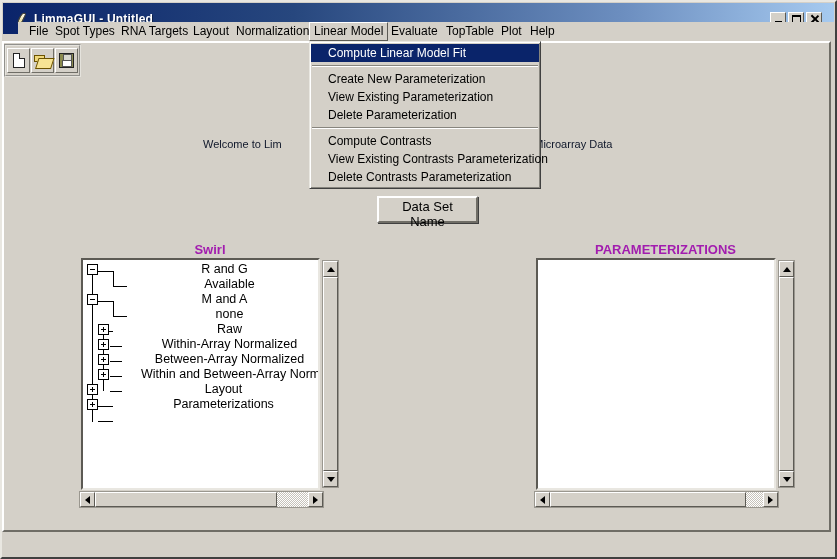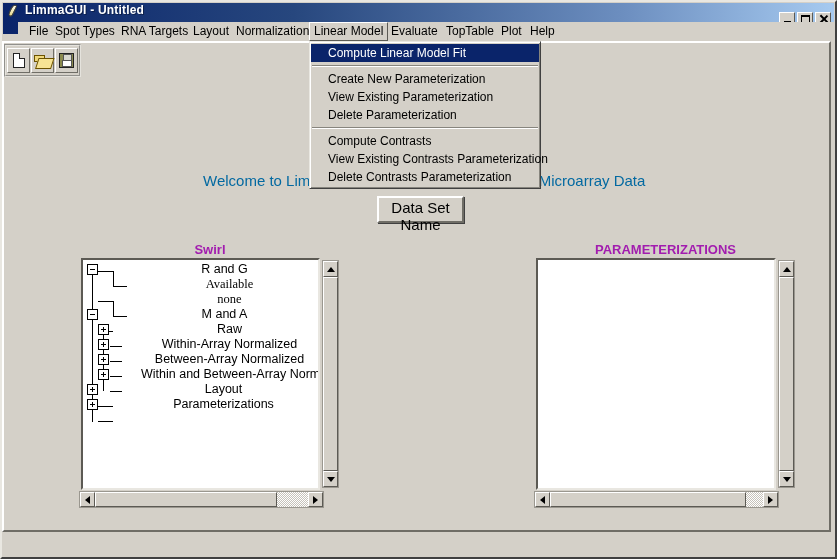--- a/index.html
+++ b/index.html
@@ -3,21 +3,21 @@
 <meta charset="utf-8">
 <style>
   html,body{margin:0;padding:0;background:#808080;}
   *{box-sizing:border-box;font-family:"Liberation Sans",sans-serif;}
   .window{position:relative;width:837px;height:559px;background:var(--window-bg,#d4d0c8);
     border-top:2px solid #e9e7e1;border-left:2px solid #e9e7e1;
     border-right:2px solid #404040;border-bottom:2px solid #404040;overflow:hidden;}
   
   .titlebar{position:absolute;left:1px;top:1px;width:831px;height:31px;
     background:linear-gradient(90deg,var(--titlebar-gradient-start,#0a246a) 0%,#27477e 35%,#6d8fc0 75%,var(--titlebar-gradient-end,#a6caf0) 100%);
-    display:flex;padding:0 3px;}
+    display:flex;align-items:center;padding:0 12px;}
   .app-icon{width:14px;height:15px;position:relative;margin-right:5px;}
   .feather{position:absolute;left:4px;top:1px;width:5px;height:13px;
     background:linear-gradient(#fffdf0,#e8d88a);border:1px solid #4a4838;
     border-radius:70% 30% 45% 55%;transform:rotate(26deg);}
   .title-text{color:#fff;font-weight:bold;font-size:12px;letter-spacing:.2px;flex:1;
     text-shadow:1px 1px 0 rgba(0,0,0,.35);white-space:nowrap;}
   .win-controls{display:flex;gap:2px;align-items:center;}
   .wbtn{width:16px;height:14px;background:#d4d0c8;border:1px solid;
     border-color:#fff #5c5a54 #5c5a54 #fff;padding:0;display:flex;align-items:center;justify-content:center;position:relative;}
   .g-min{width:7px;height:2px;background:#000;margin-top:7px;}
@@ -46,36 +46,36 @@
     display:flex;align-items:center;justify-content:center;padding:0;}
   .ic-new{width:12px;height:15px;background:#fff;border:1px solid #222;position:relative;}
   .ic-new::after{content:"";position:absolute;top:-1px;right:-1px;width:5px;height:5px;background:#d4d0c8;border-left:1px solid #222;border-bottom:1px solid #222;}
   .ic-open{position:relative;width:18px;height:14px;}
   .ic-open::before{content:"";position:absolute;left:0;top:1px;width:9px;height:5px;background:#f0d87a;border:1px solid #6b5200;}
   .ic-open::after{content:"";position:absolute;left:1px;top:4px;width:14px;height:9px;background:#f7e494;border:1px solid #6b5200;transform:skewX(-18deg);transform-origin:bottom left;}
   .ic-save{position:relative;width:15px;height:15px;background:#8a8a4e;border:1px solid #222;}
   .ic-save::before{content:"";position:absolute;top:0;left:3px;width:7px;height:6px;background:#d8d8d0;border:1px solid #555;}
   .ic-save::after{content:"";position:absolute;bottom:0;left:2px;width:8px;height:5px;background:#fff;border:1px solid #555;}
   
-  .welcome{position:absolute;top:136px;font-size:15px;color:#0369a1;white-space:nowrap;margin-top:34px;}
+  .welcome{position:absolute;top:136px;font-size:11px;color:#0f172a;white-space:nowrap;}
   .wl{left:201px;} .wr{left:520px;}
-  .dataset-btn{position:absolute;left:375px;top:194px;width:87px;height:27px;background:#d4d0c8;
+  .dataset-btn{position:absolute;left:375px;top:194px;width:101px;height:27px;background:#d4d0c8;
     border:2px solid;border-color:#fff #6f6d66 #6f6d66 #fff;box-shadow:1px 1px 0 #404040;
-    font-size:15px;color:#000;}
+    font-size:13px;color:#000;}
   
   .panel-title{position:absolute;top:240px;height:16px;font-size:13px;font-weight:bold;text-align:center;color:#a21caf;}
   .pt-left{left:79px;width:258px;} .pt-right{left:534px;width:259px;}
   .listbox{position:absolute;top:256px;height:232px;background:var(--listbox-bg,#fff);
     border:2px solid;border-color:#5c5a54 #e9e7e1 #e9e7e1 #5c5a54;overflow:hidden;}
   .lb-left{left:79px;width:239px;} .lb-right{left:534px;width:240px;}
   
   .tree-rows{position:absolute;left:0;top:2px;width:100%;text-align:center;}
   .tree-row{position:relative;height:15px;line-height:15px;font-size:12.5px;color:#000;white-space:nowrap;}
   .tree-row .lbl{display:inline-block;}
-  .r-root .lbl{margin-left:48px;} .r-child .lbl{margin-left:58px;font-family:Liberation Serif, serif;}
+  .r-root .lbl{margin-left:48px;} .r-child .lbl{margin-left:58px;}
   .r-sub .lbl{margin-left:58px;} .r-rootplus .lbl{margin-left:46px;}
   .tbox{position:absolute;left:4px;top:2px;width:11px;height:11px;background:#fff;border:1px solid #000;}
   .tbox::before{content:"";position:absolute;left:2px;top:4px;width:5px;height:1px;background:#000;}
   .tbox.plus::after{content:"";position:absolute;left:4px;top:2px;width:1px;height:5px;background:#000;}
   .r-sub .tbox{left:15px;}
   .tline{position:absolute;background:#000;}
   
   .vscroll{position:absolute;top:258px;width:17px;height:228px;display:flex;flex-direction:column;background:#d4d0c8;border:1px solid #9a978f;}
   .vs-left{left:320px;} .vs-right{left:776px;}
   .hscroll{position:absolute;top:489px;height:17px;display:flex;background:#d4d0c8;border:1px solid #9a978f;}
@@ -178,22 +178,22 @@
     <div class="tline" style="left:30px;top:41px;width:1px;height:16px;"></div>
     <div class="tline" style="left:30px;top:56px;width:14px;height:1px;"></div>
     <div class="tline" style="left:20px;top:71px;width:1px;height:60px;"></div>
     <div class="tline" style="left:27px;top:86px;width:12px;height:1px;"></div>
     <div class="tline" style="left:27px;top:101px;width:12px;height:1px;"></div>
     <div class="tline" style="left:27px;top:116px;width:12px;height:1px;"></div>
     <div class="tline" style="left:27px;top:131px;width:12px;height:1px;"></div>
     <div class="tree-rows">
       <div class="tree-row r-root"><span class="tbox"></span><span class="lbl">R and G</span></div>
       <div class="tree-row r-child"><span class="lbl">Available</span></div>
+      <div class="tree-row r-root"><span class="tbox"></span><span class="lbl">M and A</span></div>
       <div class="tree-row r-child"><span class="lbl">none</span></div>
-      <div class="tree-row r-root"><span class="tbox"></span><span class="lbl">M and A</span></div>
       <div class="tree-row r-sub"><span class="tbox plus"></span><span class="lbl">Raw</span></div>
       <div class="tree-row r-sub"><span class="tbox plus"></span><span class="lbl">Within-Array Normalized</span></div>
       <div class="tree-row r-sub"><span class="tbox plus"></span><span class="lbl">Between-Array Normalized</span></div>
       <div class="tree-row r-sub"><span class="tbox plus"></span><span class="lbl">Within and Between-Array Norm</span></div>
       <div class="tree-row r-rootplus"><span class="tbox plus"></span><span class="lbl">Layout</span></div>
       <div class="tree-row r-rootplus"><span class="tbox plus"></span><span class="lbl">Parameterizations</span></div>
     </div>
   </div>
 
   <div class="vscroll vs-left">

